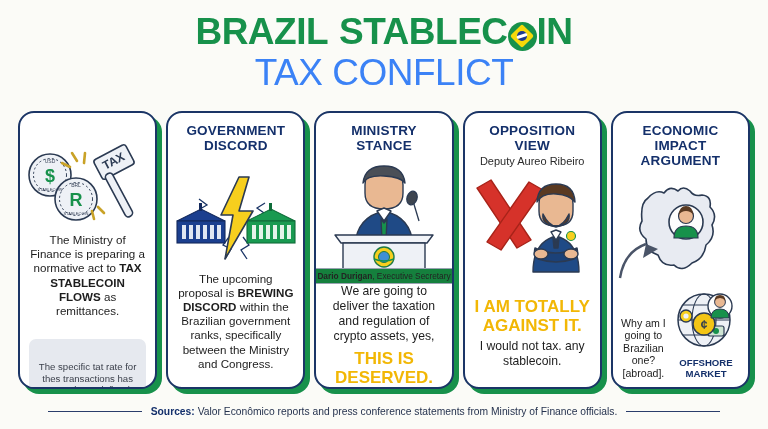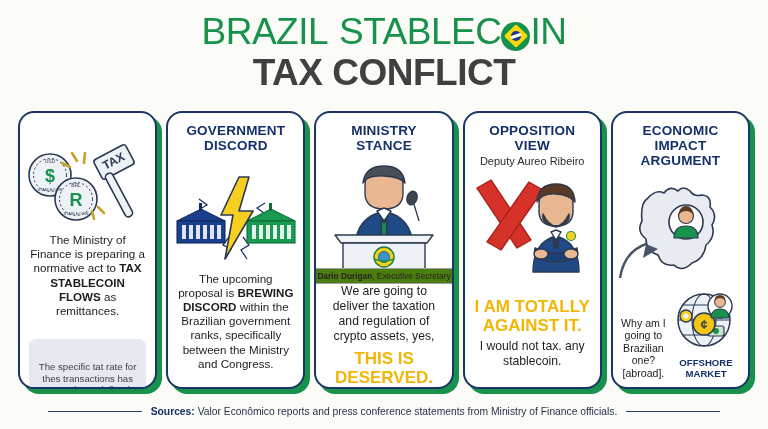--- a/index.html
+++ b/index.html
@@ -7,21 +7,21 @@
   body {
     background:#fbfbf7;
     font-family:"Liberation Sans", sans-serif;
     overflow:hidden;
     position:relative;
   }
 
   
   .title-block{ width:100%; padding-top:11px; text-align:center; }
   .title-line1{
-    font-size:37px; font-weight:normal; letter-spacing:-0.5px;
+    font-size:37px; font-weight:bold; letter-spacing:-0.5px;
     color:#17914b; line-height:42px; white-space:nowrap;
     display:flex; align-items:center; justify-content:center; gap:0;
   }
   .title-line1 .word{ display:inline-block; }
   .t-gap{ width:11px; display:inline-block; }
   .flag-o{
     width:29px;height:29px;border-radius:50%;
     background:#17914b; position:relative; display:inline-block;
     margin:0 0px; top:4px;
   }
@@ -36,22 +36,22 @@
     width:10px;height:10px;background:#1b3a8f;border-radius:50%;
     transform:translate(-50%,-50%);
   }
   .flag-o .band{
     position:absolute; left:50%; top:50%;
     width:11px;height:3px;background:#fff;
     transform:translate(-50%,-50%) rotate(-18deg);
     border-radius:2px;
   }
   .title-line2{
-    font-size:37px; font-weight:bold; letter-spacing:-0.5px;
-    color:#404040; line-height:42px; margin-top:-1px;
+    font-size:37px; font-weight:normal; letter-spacing:-0.5px;
+    color:#3b82f6; line-height:42px; margin-top:-1px;
   }
 
   
   .cards{
     position:absolute; left:18px; top:111px;
     width:732px; height:278px;
     display:flex; gap:9px;
   }
   .card-wrap{ position:relative; flex:1 1 0; height:100%; }
   .card-shadow{
@@ -90,21 +90,21 @@
     font-size:17px; font-weight:bold; color:#f2b705;
     text-align:center; line-height:19px;
   }
   .quote-body{
     font-size:12.2px; color:#1d1d1d; text-align:center; line-height:15px;
   }
   .spacer{ flex:1 1 auto; }
 
   
   .badge{
-    background:#4d7c0f; border:1px solid #9aa3b2; border-radius:4px;
+    background:#15803d; border:1px solid #9aa3b2; border-radius:4px;
     font-size:8.3px; color:#232323; padding:2px 5px; white-space:nowrap;
     margin-top:-3px;
   }
   .badge b{ font-weight:bold; }
 
   
   .c5-row{ display:flex; align-items:flex-end; gap:2px; width:100%; }
   .c5-txt{ font-size:10.6px; line-height:12.4px; color:#1d1d1d; text-align:center; width:62px;}
   .c5-txt .y{ color:#f2b705; font-weight:bold; }
   .offshore{

